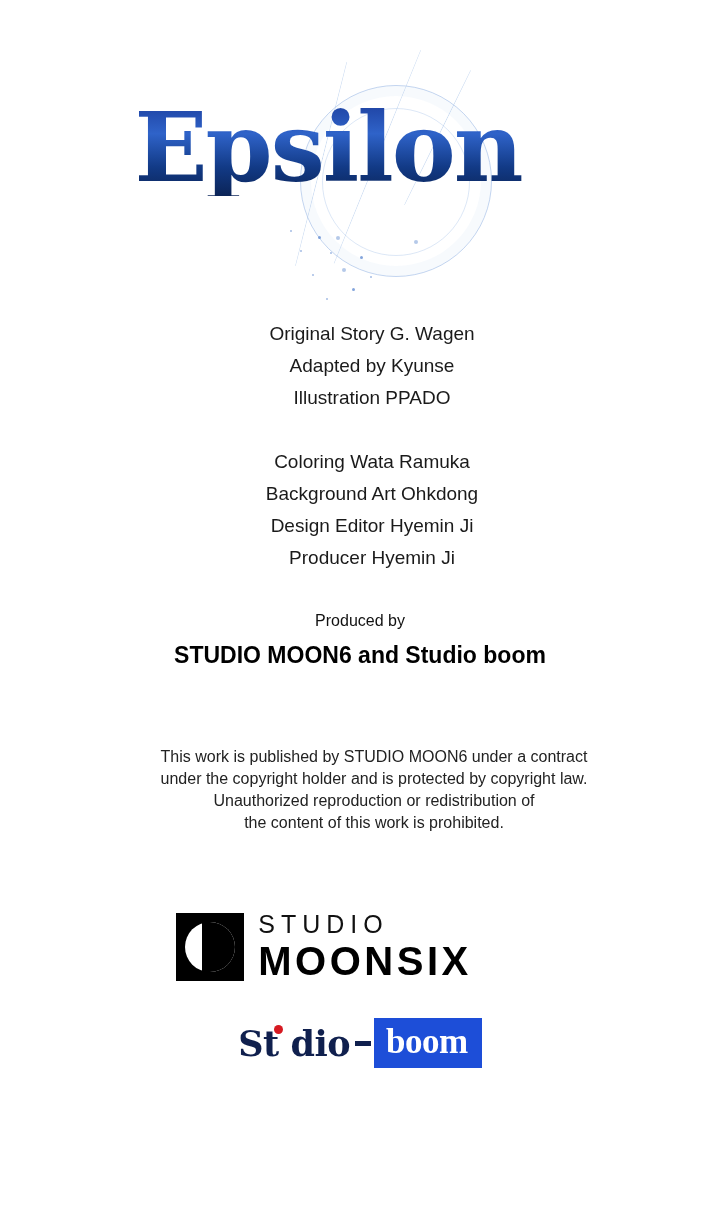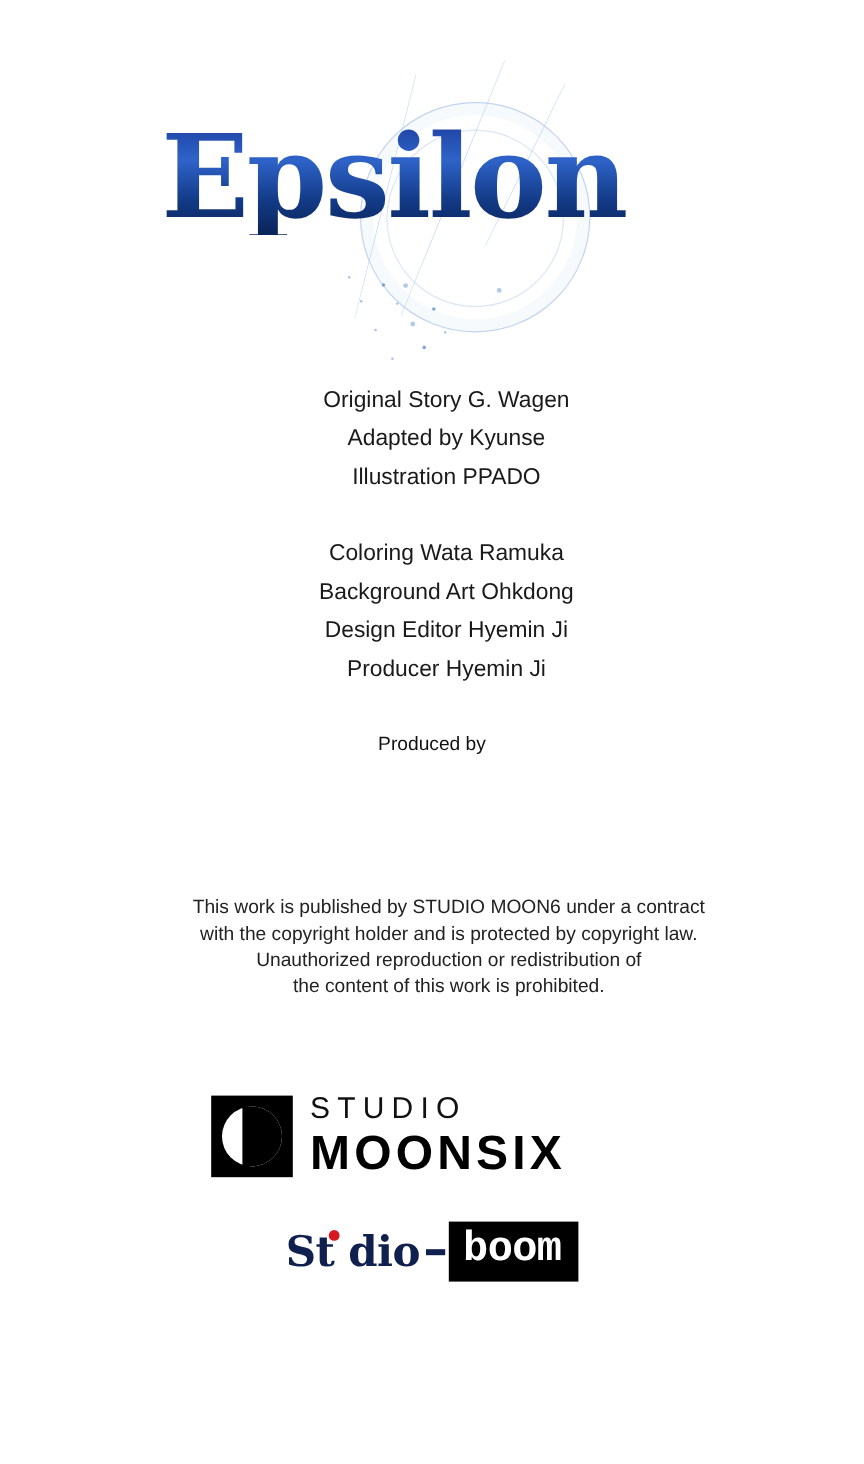--- a/index.html
+++ b/index.html
@@ -223,23 +223,23 @@
     background: #d61921;
     border-radius: 50%;
   }
   .boom-dash {
     width: 16px;
     height: 5px;
     background: #10204e;
     margin: 0 3px;
   }
   .boom-red {
-    background: #000000;
+    background: #1d4ed8;
     color: #ffffff;
-    font-family: Liberation Mono, monospace;
+    font-family: Liberation Serif, serif;
     font-size: 35px;
     font-weight: 700;
     padding: 6px 14px 9px 12px;
     line-height: 1;
     letter-spacing: -0.5px;
   }
 </style>
 </head>
 <body>
 
@@ -278,25 +278,26 @@
 
   <div class="credits credits-secondary">
     <div class="credit-line">Coloring Wata Ramuka</div>
     <div class="credit-line">Background Art Ohkdong</div>
     <div class="credit-line">Design Editor Hyemin Ji</div>
     <div class="credit-line">Producer Hyemin Ji</div>
   </div>
 
   <div class="produced">
     <div class="produced-label">Produced by</div>
+    <div class="produced-studios">STUDIO MOON6 and Studio boom</div>
   </div>
 
   <div class="legal">
     <div class="legal-line">This work is published by STUDIO MOON6 under a contract</div>
-    <div class="legal-line">with the copyright holder and is protected by copyright law.</div>
+    <div class="legal-line">under the copyright holder and is protected by copyright law.</div>
     <div class="legal-line">Unauthorized reproduction or redistribution of</div>
     <div class="legal-line">the content of this work is prohibited.</div>
   </div>
 
   <div class="logo-moonsix">
     <div class="moonsix-mark"></div>
     <div class="moonsix-words">
       <div class="moonsix-top">STUDIO</div>
       <div class="moonsix-bottom">MOONSIX</div>
     </div>

